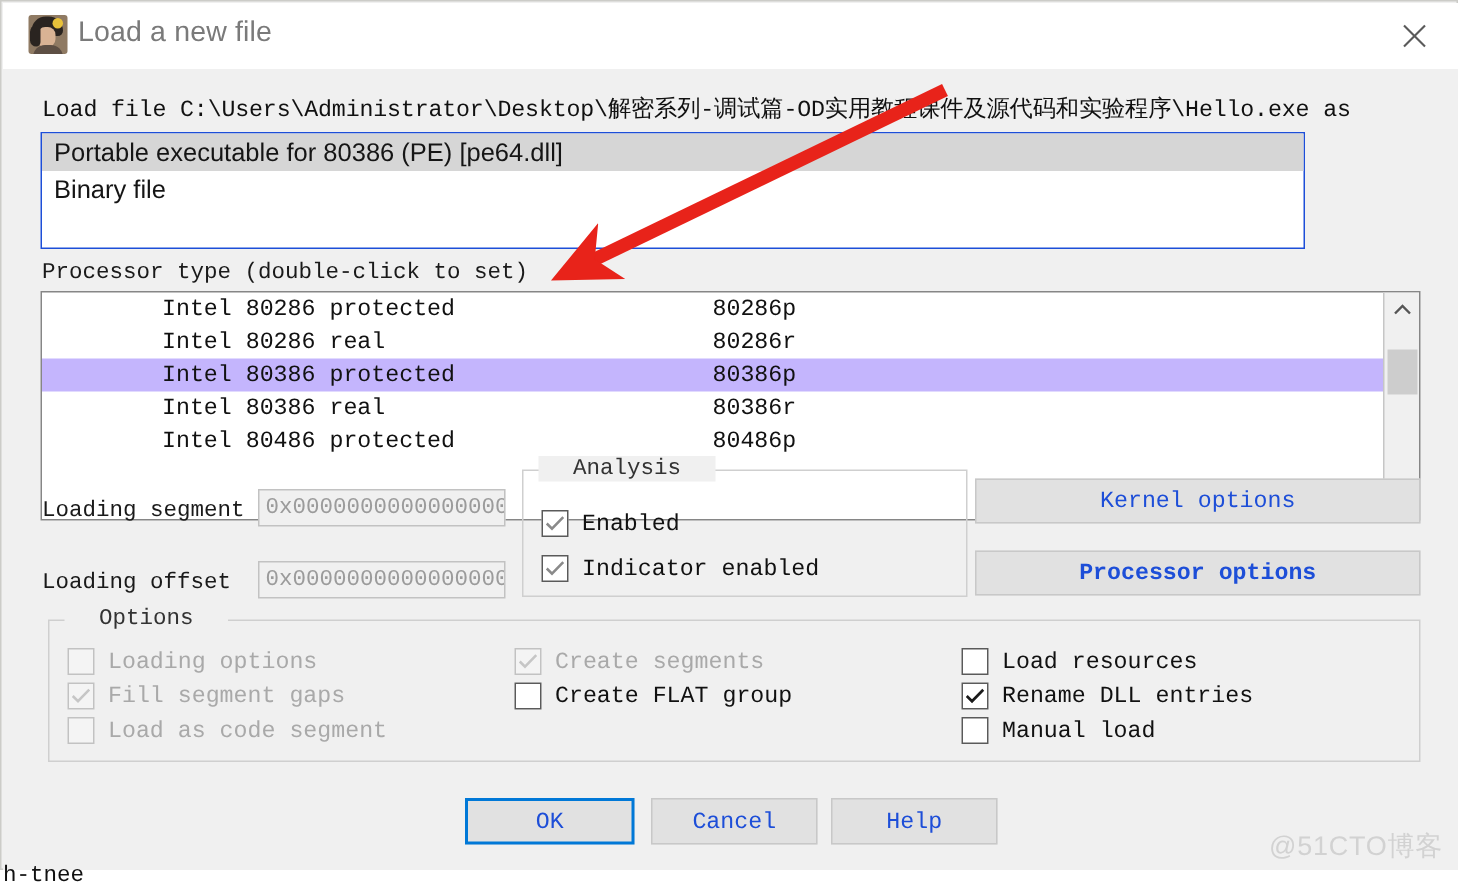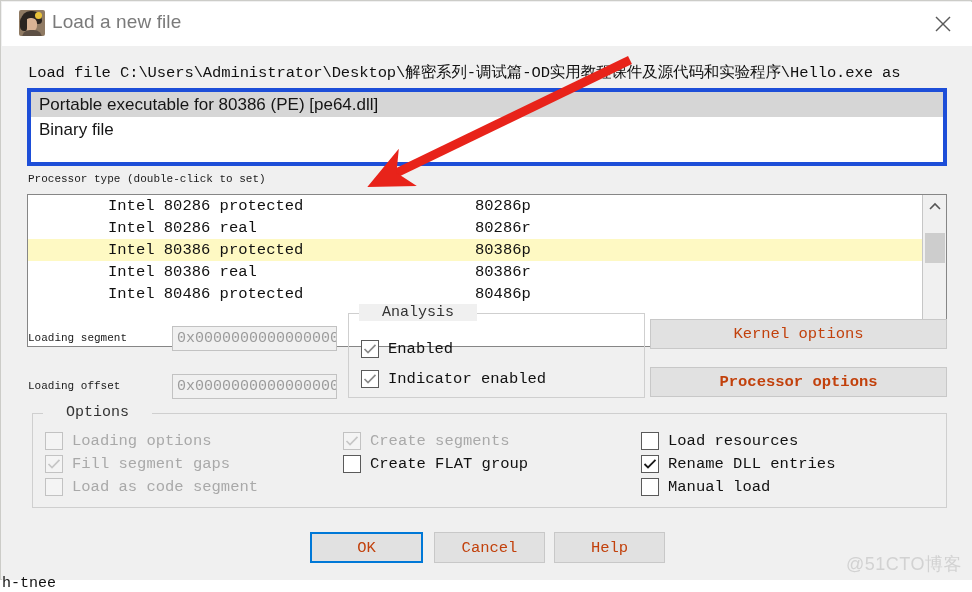--- a/index.html
+++ b/index.html
@@ -59,53 +59,53 @@
     display:flex;align-items:center;justify-content:center;
   }
   #close-btn svg{display:block;}
   
   #content{
     position:absolute;left:1px;top:45px;width:970px;height:534px;
     background:#f0f0f0;
   }
   .lbl{
     font-family:"Liberation Mono", monospace;
-    font-size:11px;color:#1a1a1a;white-space:nowrap;
+    font-size:15px;color:#1a1a1a;white-space:nowrap;
   }
   
   #path-line{
     position:absolute;left:26px;top:16px;width:925px;height:22px;
     font-family:"Liberation Mono", monospace;
     font-size:15.5px;color:#111;white-space:nowrap;overflow:hidden;
     letter-spacing:-0.1px;
   }
   
   #filetype-list{
-    position:absolute;left:25px;top:42px;width:920px;height:78px;
-    background:#ffffff;border:4px solid #1d4ed8;box-sizing:border-box;
+    position:absolute;left:25px;top:42px;width:843px;height:78px;
+    background:#ffffff;border:1px solid #1d4ed8;box-sizing:border-box;
   }
   #filetype-list .row{
     height:25px;line-height:25px;padding-left:8px;
     font-family:"Liberation Sans", sans-serif;font-size:17px;color:#151515;
     white-space:nowrap;
   }
   #filetype-list .row.sel{background:#d6d6d6;}
   
   #proc-label{position:absolute;left:26px;top:127px;}
   #proc-list{
     position:absolute;left:25px;top:148px;width:920px;height:153px;
     background:#ffffff;border:1px solid #868686;box-sizing:border-box;
     overflow:hidden;
   }
   #proc-list .prow{
     position:relative;height:22px;line-height:22px;
     font-family:"Liberation Mono", monospace;font-size:15.5px;color:#111;
     white-space:nowrap;
   }
-  #proc-list .prow.sel{background:#fef9c3;}
+  #proc-list .prow.sel{background:#c4b5fd;}
   #proc-list .pname{position:absolute;left:80px;}
   #proc-list .pcode{position:absolute;left:447px;}
   #proc-scroll{
     position:absolute;right:0;top:0;width:24px;height:100%;
     background:#f0f0f0;border-left:1px solid #c6c6c6;box-sizing:border-box;
   }
   #proc-scroll .arrow{
     position:absolute;left:0;width:24px;height:24px;
     display:flex;align-items:center;justify-content:center;
   }
@@ -144,21 +144,21 @@
   .cb .tick{display:block;}
   .cb .txt{
     font-family:"Liberation Mono", monospace;font-size:15.5px;color:#111;
   }
   .cb.disabled .txt{color:#a9a9a9;}
   
   .btn{
     position:absolute;box-sizing:border-box;
     background:#e1e1e1;border:1px solid #c8c8c8;
     display:flex;align-items:center;justify-content:center;
-    font-family:"Liberation Mono", monospace;font-size:15.5px;color:#c2410c;
+    font-family:"Liberation Mono", monospace;font-size:15.5px;color:#1d4ed8;
   }
   .btn.focus{border:2px solid #0078d7;background:#e1e1e1;}
   
   #annot{position:absolute;left:0;top:0;width:972px;height:592px;pointer-events:none;}
   
   #watermark{
     position:absolute;right:10px;bottom:4px;
     font-family:"Liberation Sans", sans-serif;font-size:18px;color:#d2d2d2;
     letter-spacing:.5px;
   }

